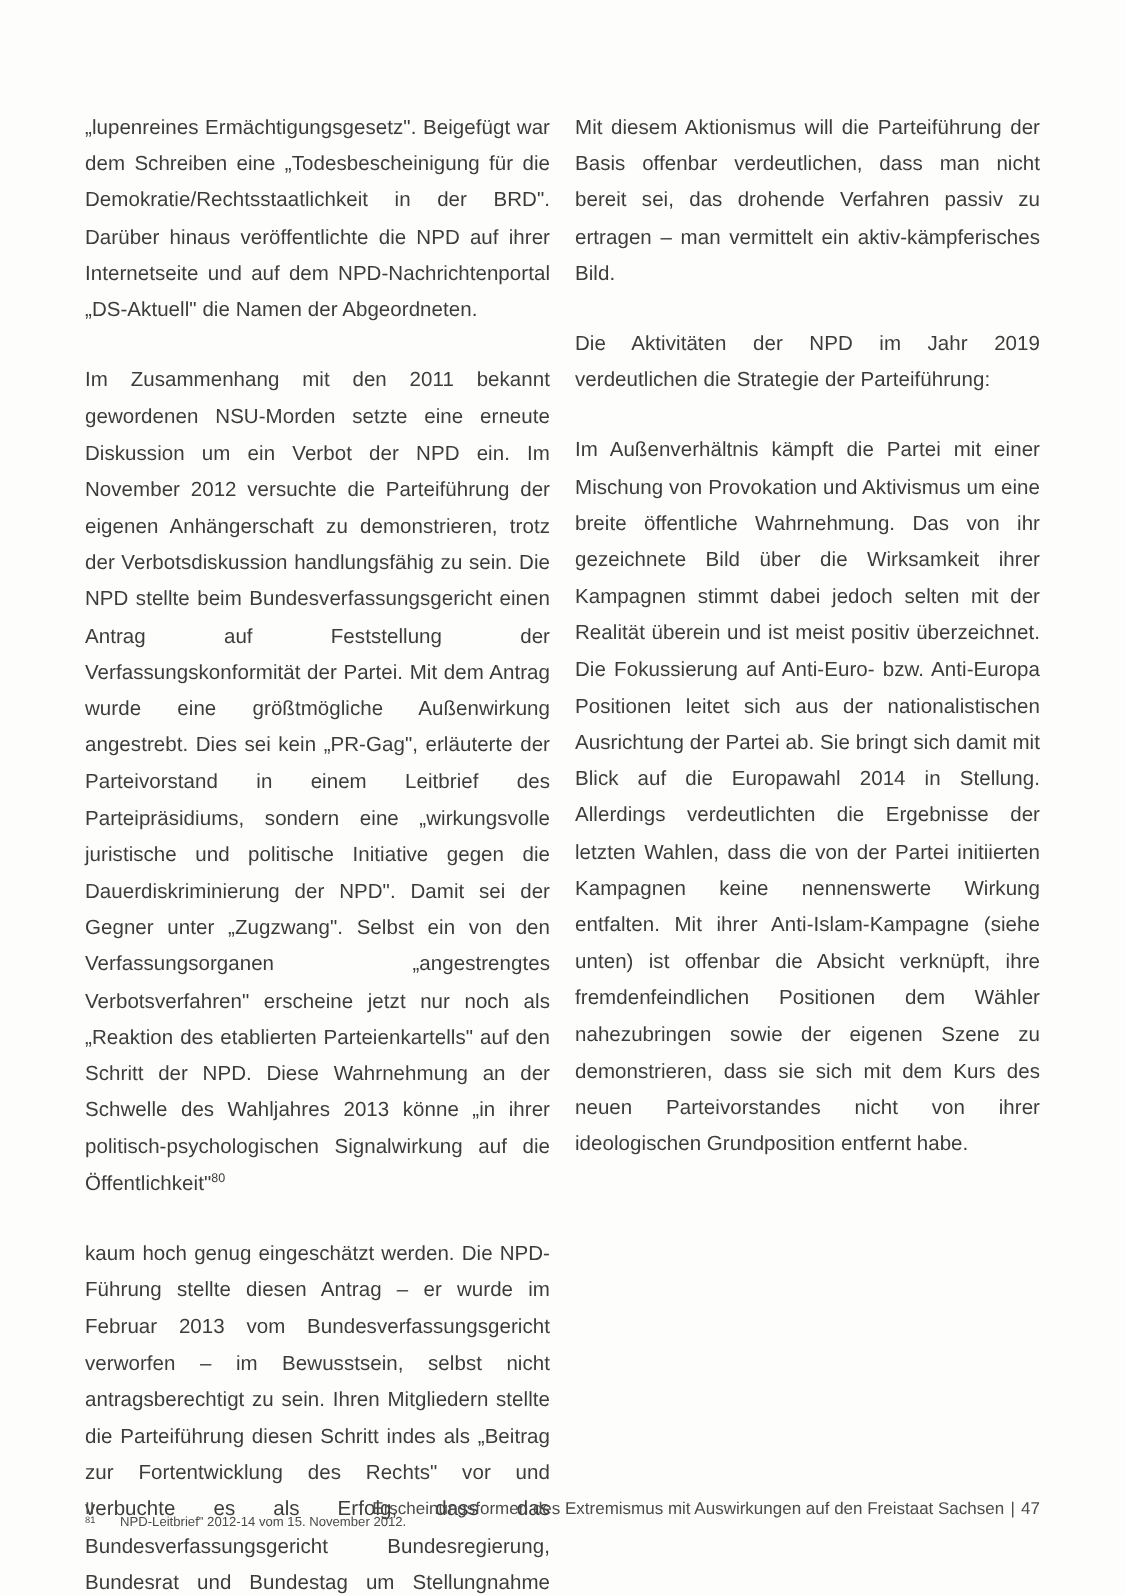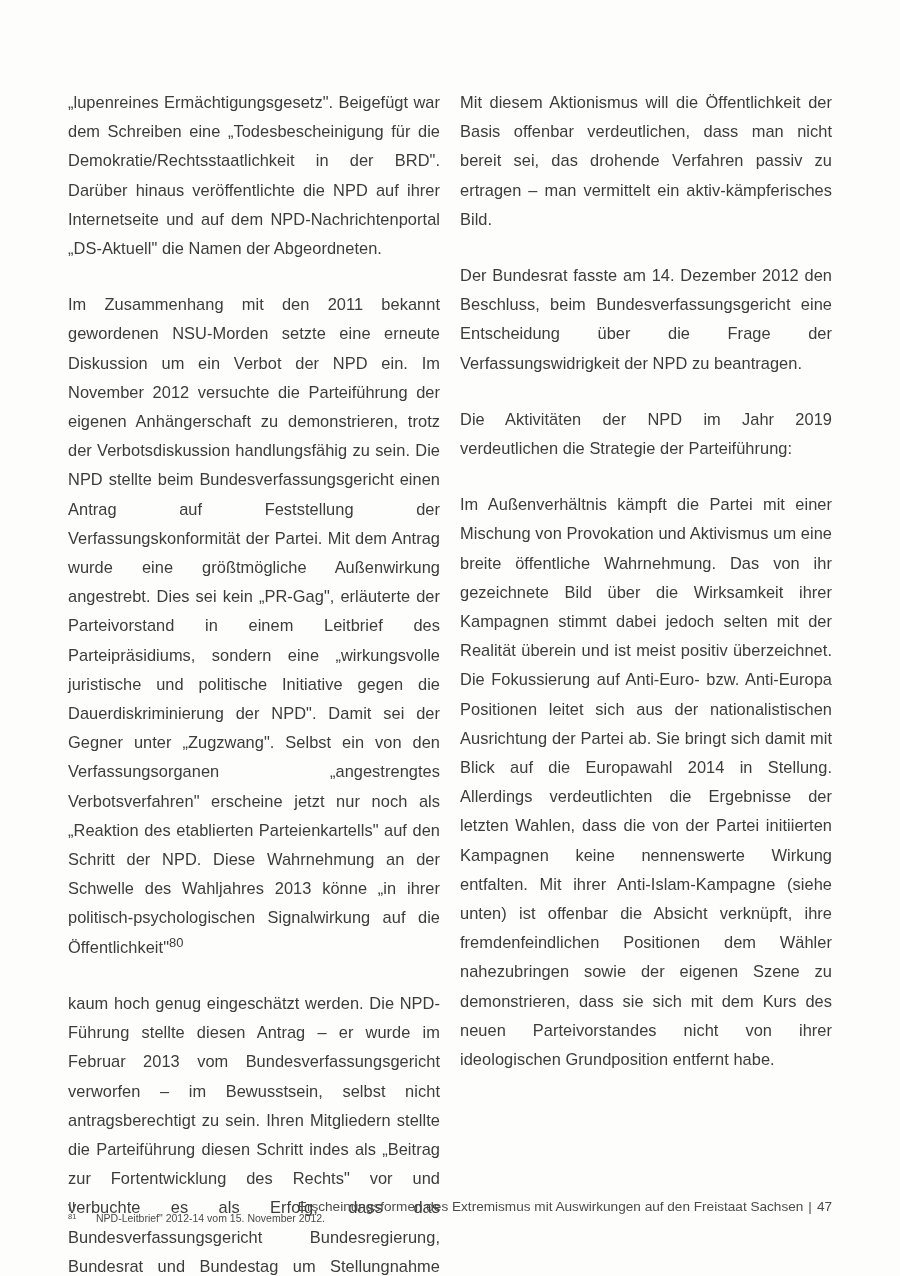--- a/index.html
+++ b/index.html
@@ -38,21 +38,21 @@
     text-align: justify;
     text-justify: inter-word;
     hyphens: none;
     color: #3c3c3c;
     letter-spacing: 0.05px;
   }
   .para:last-child {
     margin-bottom: 0;
   }
   .para sup {
-    font-size: 13px;
+    font-size: 10px;
     vertical-align: super;
     line-height: 0;
   }
 
   
   .footnotes {
     position: absolute;
     left: 68px;
     top: 1210px;
     width: 764px;
@@ -109,22 +109,21 @@
 
   <div class="columns">
 
     <div class="column">
       <p class="para">„lupenreines Ermächtigungsgesetz". Beigefügt war dem Schreiben eine „Todesbescheinigung für die Demokratie/Rechtsstaatlichkeit in der BRD". Darüber hinaus veröffentlichte die NPD auf ihrer Internetseite und auf dem NPD-Nachrichtenportal „DS-Aktuell" die Namen der Abgeordneten.</p>
       <p class="para"><span>Im Zusammenhang mit den 2011 bekannt gewordenen NSU-Morden setzte eine erneute Diskussion um ein Verbot der NPD ein. Im November 2012 versuchte die Parteiführung der eigenen Anhängerschaft zu demonstrieren, trotz der Verbotsdiskussion handlungsfähig zu sein. Die NPD stellte beim Bundesverfassungsgericht einen Antrag auf Feststellung der Verfassungskonformität der Partei. Mit dem Antrag wurde eine größtmögliche Außenwirkung angestrebt. Dies sei kein „PR-Gag", erläuterte der Parteivorstand in einem Leitbrief des Parteipräsidiums, sondern eine „wirkungsvolle juristische und politische Initiative gegen die Dauerdiskriminierung der NPD". Damit sei der Gegner unter „Zugzwang". Selbst ein von den Verfassungsorganen „angestrengtes Verbotsverfahren" erscheine jetzt nur noch als „Reaktion des etablierten Parteienkartells" auf den Schritt der NPD. Diese Wahrnehmung an der Schwelle des Wahljahres 2013 könne „in ihrer politisch-psychologischen Signalwirkung auf die Öffentlichkeit"</span><sup>80</sup></p>
       <p class="para">kaum hoch genug eingeschätzt werden. Die NPD-Führung stellte diesen Antrag – er wurde im Februar 2013 vom Bundesverfassungsgericht verworfen – im Bewusstsein, selbst nicht antragsberechtigt zu sein. Ihren Mitgliedern stellte die Parteiführung diesen Schritt indes als „Beitrag zur Fortentwicklung des Rechts" vor und verbuchte es als Erfolg, dass das Bundesverfassungsgericht Bundesregierung, Bundesrat und Bundestag um Stellungnahme gebeten hat.</p>
     </div>
 
     <div class="column">
-      <p class="para">Mit diesem Aktionismus will die Öffentlichkeit der Basis offenbar verdeutlichen, dass man nicht bereit sei, das drohende Verfahren passiv zu ertragen – man vermittelt ein aktiv-kämpferisches Bild.</p>
-      <p class="para">Der Bundesrat fasste am 14. Dezember 2012 den Beschluss, beim Bundesverfassungsgericht eine Entscheidung über die Frage der Verfassungswidrigkeit der NPD zu beantragen.</p>
+      <p class="para">Mit diesem Aktionismus will die Parteiführung der Basis offenbar verdeutlichen, dass man nicht bereit sei, das drohende Verfahren passiv zu ertragen – man vermittelt ein aktiv-kämpferisches Bild.</p>
       <p class="para">Die Aktivitäten der NPD im Jahr 2019 verdeutlichen die Strategie der Parteiführung:</p>
       <p class="para">Im Außenverhältnis kämpft die Partei mit einer Mischung von Provokation und Aktivismus um eine breite öffentliche Wahrnehmung. Das von ihr gezeichnete Bild über die Wirksamkeit ihrer Kampagnen stimmt dabei jedoch selten mit der Realität überein und ist meist positiv überzeichnet. Die Fokussierung auf Anti-Euro- bzw. Anti-Europa Positionen leitet sich aus der nationalistischen Ausrichtung der Partei ab. Sie bringt sich damit mit Blick auf die Europawahl 2014 in Stellung. Allerdings verdeutlichten die Ergebnisse der letzten Wahlen, dass die von der Partei initiierten Kampagnen keine nennenswerte Wirkung entfalten. Mit ihrer Anti-Islam-Kampagne (siehe unten) ist offenbar die Absicht verknüpft, ihre fremdenfeindlichen Positionen dem Wähler nahezubringen sowie der eigenen Szene zu demonstrieren, dass sie sich mit dem Kurs des neuen Parteivorstandes nicht von ihrer ideologischen Grundposition entfernt habe.</p>
     </div>
 
   </div>
 
   <div class="footnotes">
     <div class="footnote">
       <span class="footnote-marker">81</span>
       <span class="footnote-text">NPD-Leitbrief" 2012-14 vom 15. November 2012.</span>

